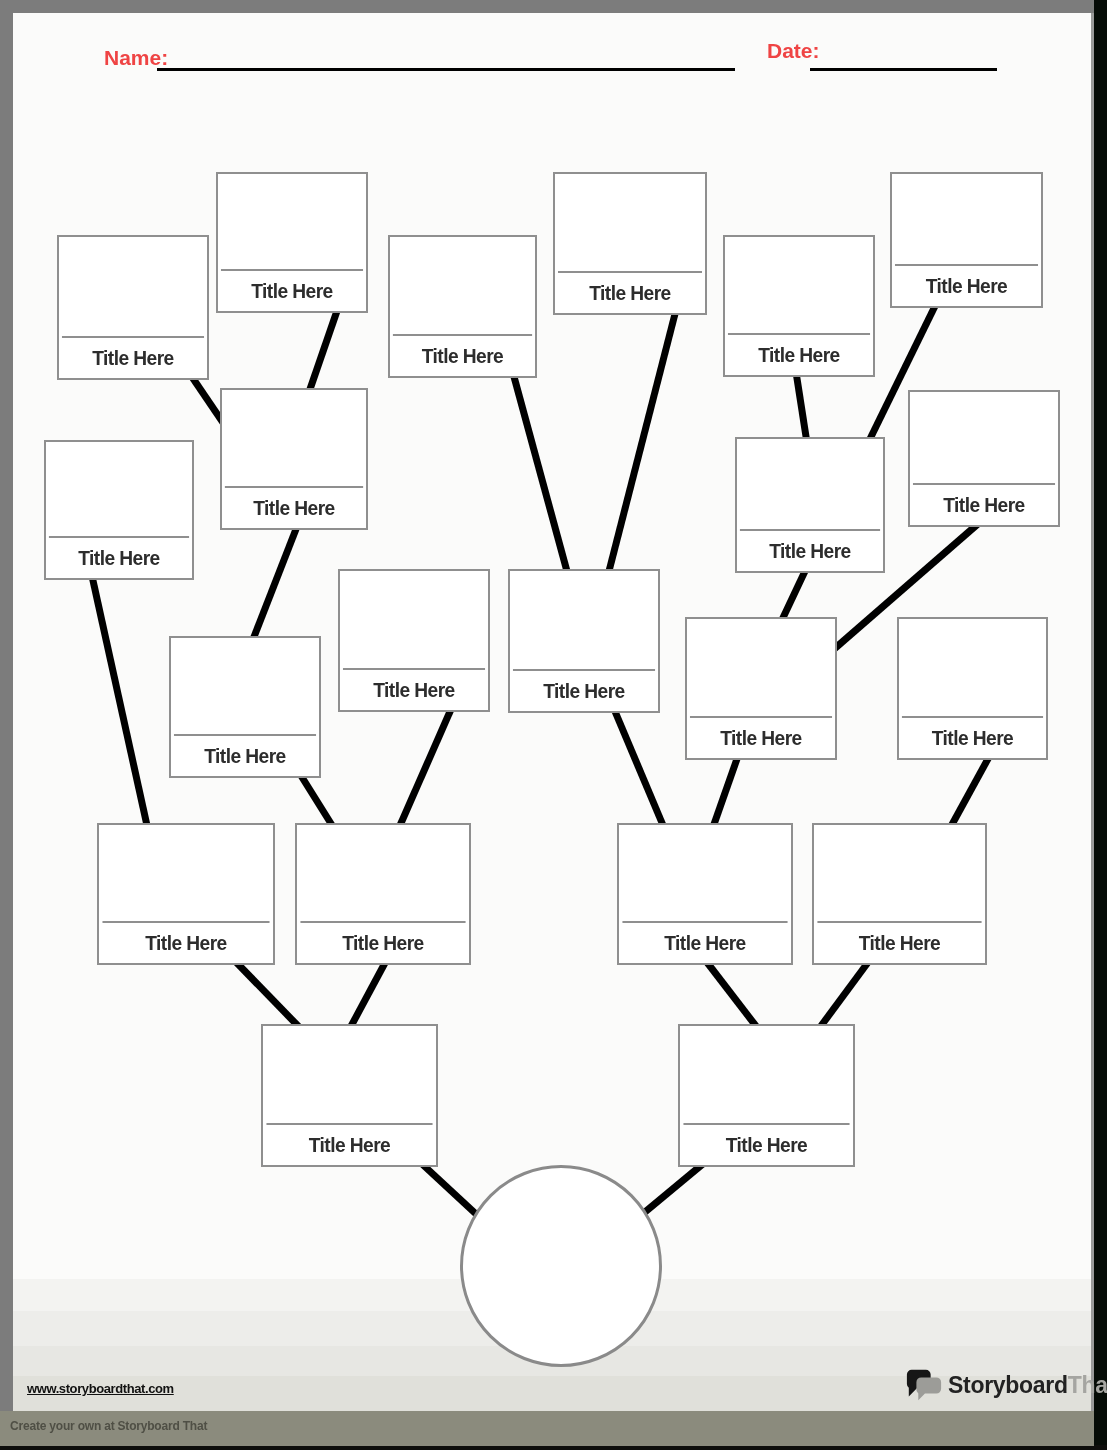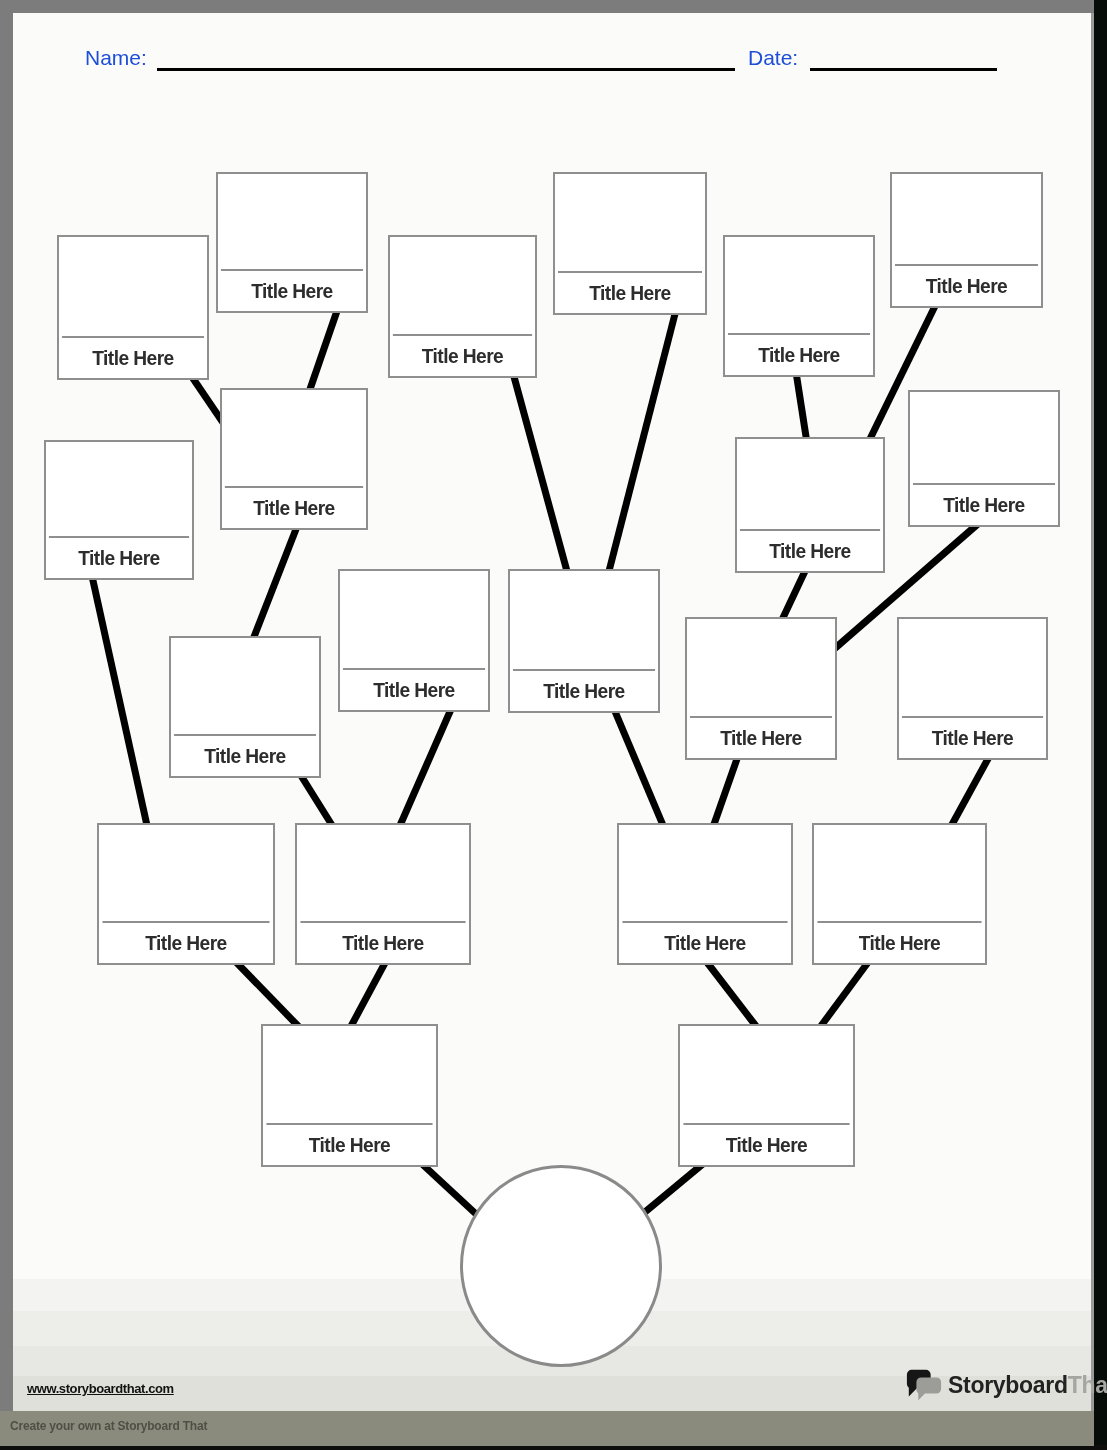--- a/index.html
+++ b/index.html
@@ -16,23 +16,23 @@
   .frame-right-hairline{left:1091px;top:13px;width:3px;height:1433px;background:#9a9a9a;}
   .frame-bottom-dark{left:0;top:1445px;width:1107px;height:5px;background:#0e0e0c;}
   
   .band{left:13px;width:1078px;}
   .band1{top:1279px;height:32px;background:#f3f3f1;}
   .band2{top:1311px;height:35px;background:#ededea;}
   .band3{top:1346px;height:30px;background:#e7e7e3;}
   .band4{top:1376px;height:35px;background:#e0e0da;}
   .band-olive{left:0;top:1411px;width:1094px;height:35px;background:#8b8b7d;}
   
-  .hdr-label{font-weight:normal;font-size:21px;color:#1d4ed8;letter-spacing:0;}
+  .hdr-label{font-weight:bold;font-size:21px;color:#ef4444;letter-spacing:0;margin-left:19px;}
   .name-label{left:85px;top:46px;}
-  .date-label{left:748px;top:46px;}
+  .date-label{left:748px;top:39px;}
   .fill-line{height:3px;background:#000;}
   .name-line{left:157px;top:68px;width:578px;}
   .date-line{left:810px;top:68px;width:187px;}
   
   #connectors{left:0;top:0;z-index:1;}
   
   .node{
     z-index:3;background:#fff;border:2px solid #8f8f8f;
     display:flex;flex-direction:column;box-sizing:border-box;justify-content:flex-end;
   }

